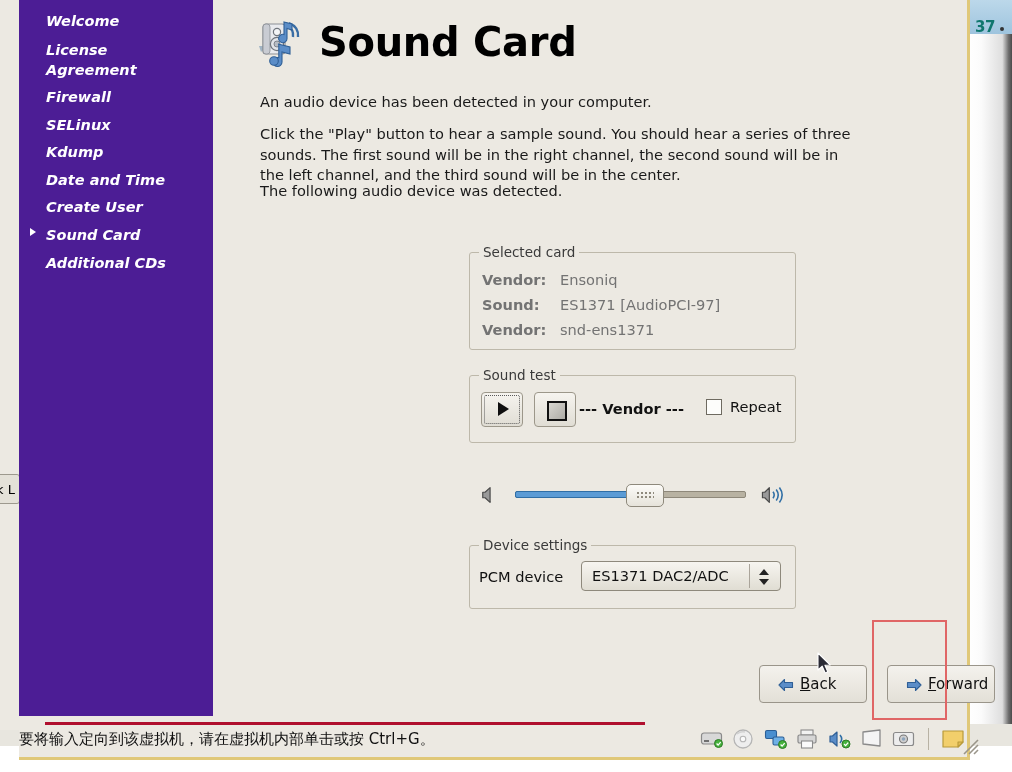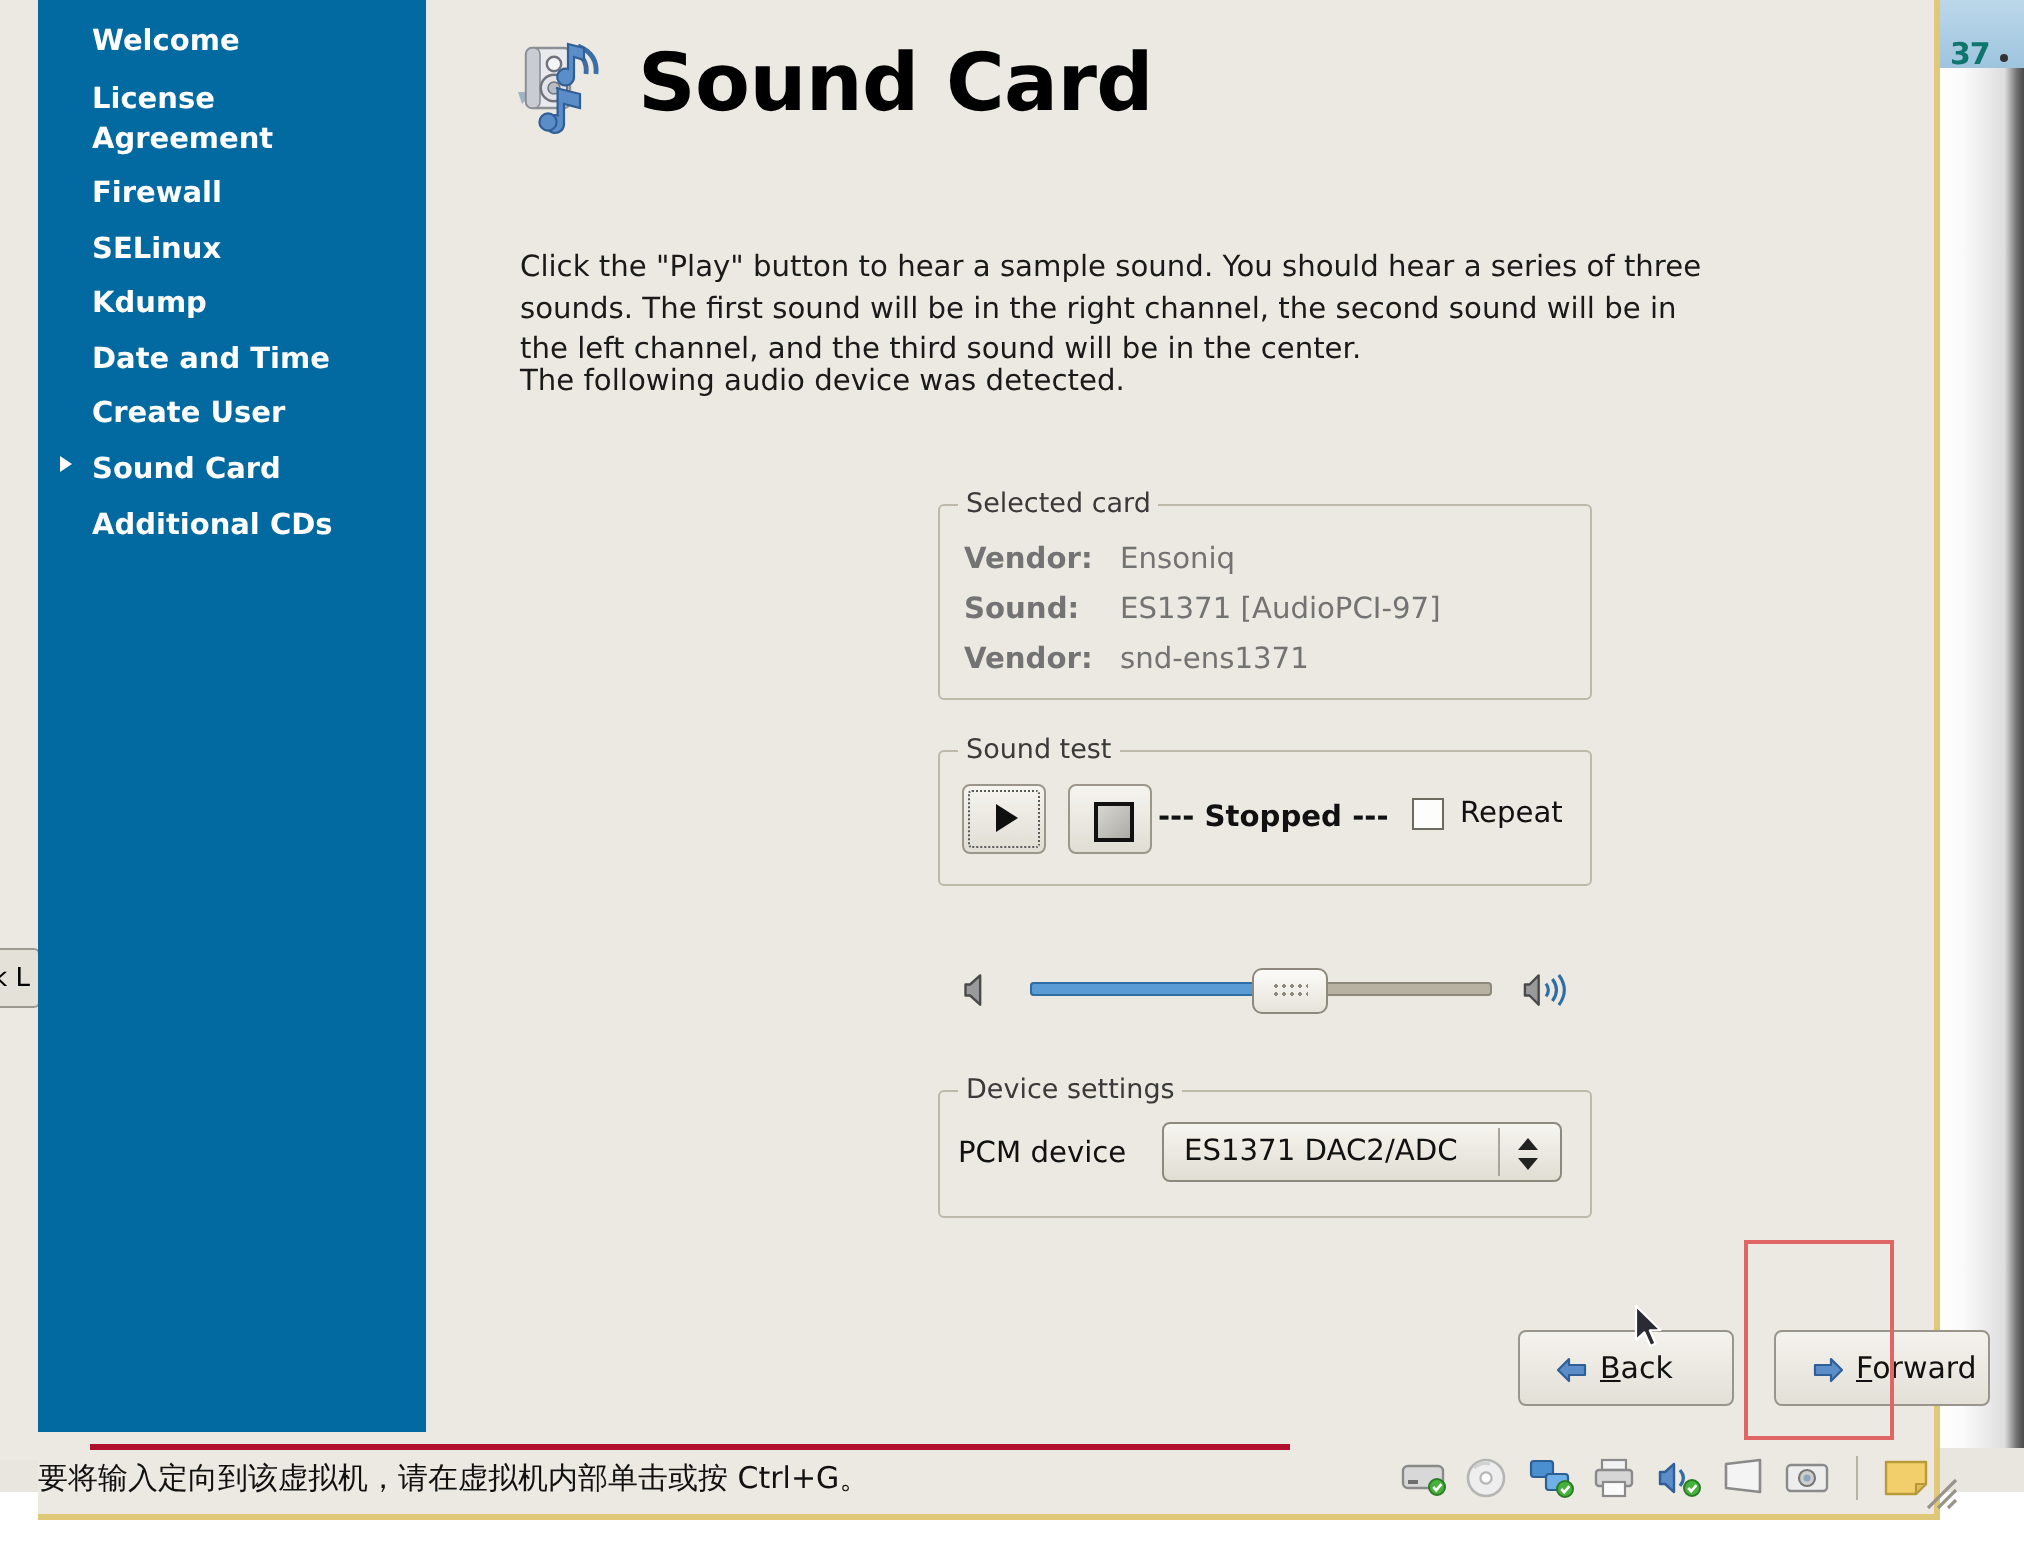--- a/index.html
+++ b/index.html
@@ -228,21 +228,21 @@
     <span class="arw"></span>
     <span>Forward</span>
   </div>
   <div id="bg-bottom-sep1"></div>
   <div id="bg-bottom-sep2"></div>
   <div id="bg-bottom-strip2"></div>
 
   <div id="vm">
     <div id="vm-inner">
 
-      <div id="sidebar" style="background: #0369a1;">
+      <div id="sidebar" style="background: #4c1d95; font-style: italic;">
         <div class="side-item" style="top:12px;position:absolute;">
           <span class="lbl">Welcome</span>
         </div>
         <div class="side-item two" style="top:40px;position:absolute;">
           <span class="lbl">License</span>
           <span class="lbl">Agreement</span>
         </div>
         <div class="side-item" style="top:88px;position:absolute;">
           <span class="lbl">Firewall</span>
         </div>
@@ -281,20 +281,21 @@
               <path d="M34 10 q7 3 6 11" fill="none" stroke="#3a6ea5" stroke-width="2.4"></path>
               <path d="M36 7 q10 4 9 14" fill="none" stroke="#3a6ea5" stroke-width="2.4"></path>
               <path d="M31 6 l8 2 v6 l-5 -1.5 v10 a4.2 4.2 0 1 1 -3 -4 v-12.5 z" fill="#5b8dc8" stroke="#2f5f96" stroke-width="1.1"></path>
               <path d="M25 28 l12 3 v7 l-8 -2 v10 a4.5 4.5 0 1 1 -3.2 -4.3 v-13.7 z" fill="#5b8dc8" stroke="#2f5f96" stroke-width="1.1"></path>
               <circle cx="21" cy="45" r="4.3" fill="#5b8dc8" stroke="#2f5f96" stroke-width="1.1"></circle>
             </g>
           </svg>
           <div id="title-text">Sound Card</div>
         </div>
 
+        <div class="para" id="p1">An audio device has been detected in your computer.</div>
         <div class="para" id="p2">Click the "Play" button to hear a sample sound.  You should hear a series of three sounds.  The first sound will be in the right channel, the second sound will be in the left channel, and the third sound will be in the center.</div>
         <div class="para" id="p3">The following audio device was detected.</div>
 
         <div class="group" id="g-card">
           <div class="g-title">Selected card</div>
           <div class="kv" style="left:12px;top:18px;">
             <span class="k">Vendor:</span><span>Ensoniq</span>
           </div>
           <div class="kv" style="left:12px;top:43px;">
             <span class="k">Sound:</span><span>ES1371 [AudioPCI-97]</span>
@@ -306,21 +307,21 @@
 
         <div class="group" id="g-test">
           <div class="g-title">Sound test</div>
         </div>
         <div class="sq-btn focus" style="left:268px;top:392px;">
           <span class="play-tri"></span>
         </div>
         <div class="sq-btn" style="left:321px;top:392px;">
           <span class="stop-sq"></span>
         </div>
-        <div id="test-status">--- Stopped ---</div>
+        <div id="test-status">--- Vendor ---</div>
         <div id="repeat-wrap">
           <span class="chk"></span>
           <span id="repeat-label">Repeat</span>
         </div>
 
         <svg class="spk" style="left:267px;top:484px;" viewBox="0 0 24 24">
           <path d="M11 4 L5.5 9 H3 v6 h2.5 L11 20 Z" fill="#9a9a9a" stroke="#4a4a4a" stroke-width="1.3" stroke-linejoin="round"></path>
         </svg>
         <svg class="spk" style="left:547px;top:484px;width:26px;" viewBox="0 0 28 24">
           <path d="M10 4 L5 9 H2.5 v6 H5 L10 20 Z" fill="#9a9a9a" stroke="#4a4a4a" stroke-width="1.3" stroke-linejoin="round"></path>

